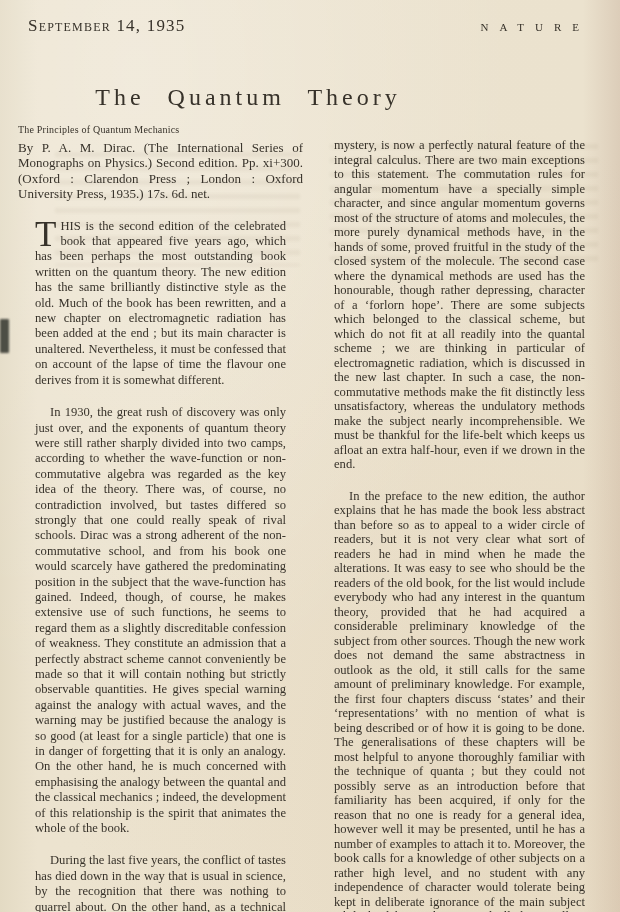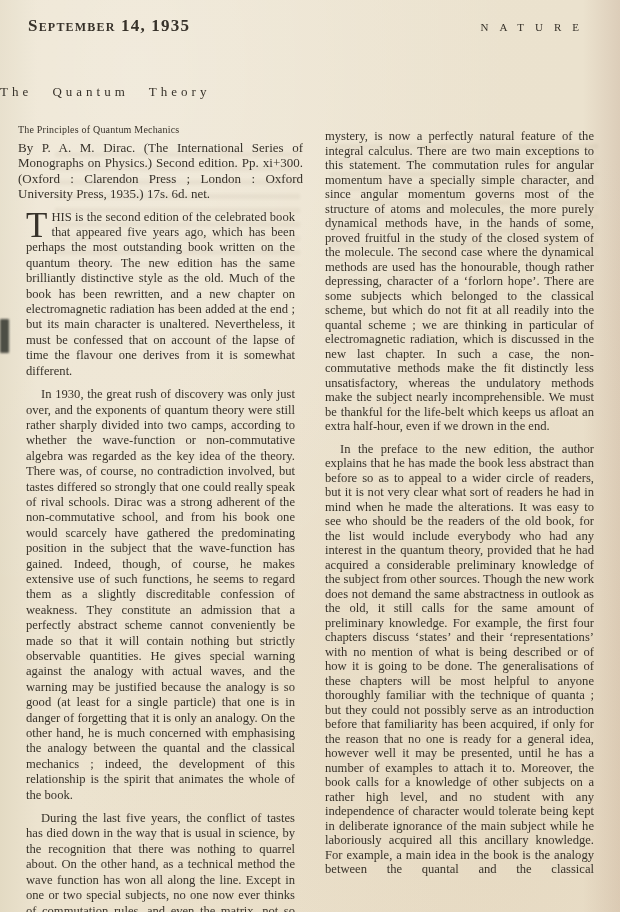--- a/index.html
+++ b/index.html
@@ -26,47 +26,47 @@
   .bleed.b2 { left:330px; top:140px; width:268px; height:124px; }
   .edge-mark {
     position:absolute; left:0; top:319px; width:9px; height:34px;
     background:#4d4e45; filter:blur(0.8px); border-radius:1px;
   }
   .header {
     position:absolute; top:16px; left:28px; right:30px;
     display:flex; align-items:baseline;
   }
   .date {
-    flex:1; font-variant:small-caps; font-size:17px; letter-spacing:1.2px; white-space:nowrap;font-weight:bold;
+    flex:1; font-variant:small-caps; font-size:17px; letter-spacing:1.2px; white-space:nowrap;
   }
   .journal {
     font-size:11px; letter-spacing:11px; text-indent:11px; white-space:nowrap;
   }
   .pagenum {
     flex:1; text-align:right; font-size:15px; padding-right:12px;
   }
   .article-title {
     position:absolute; top:84px; left:0; width:496px;
-    text-align:left; font-size:13px;
+    text-align:center; font-size:24px;
     letter-spacing:4px; word-spacing:13px; white-space:nowrap;
   }
   .columns {
     position:absolute; top:121px; left:18px; width:584px; height:791px;
     display:flex; gap:14px;
   }
   .col { width:285px; overflow:hidden; }
   .book-title {
     font-size:10px; line-height:17px; margin:0 0 2px 0; font-weight:normal;
     letter-spacing:0.2px;
   }
   .citation {
     font-size:13px; line-height:15.4px; text-align:justify; margin:0 0 0 0;
   }
   p.body-para {
-    font-size:12.6px; text-align:justify; margin:8px;
+    font-size:12.6px; text-align:justify; margin:17px;
     hyphens:none;
   }
   .col-left p.body-para { line-height:15.4px; }
   .col-right p.body-para { line-height:14.5px; }
   p.body-para + p.body-para { margin-top:4px; }
   .indent { text-indent:15px; }
   .runover { text-align-last:justify; }
   .dropcap {
     float:left; font-size:35px; line-height:27px; padding:2px 4px 0 0;
   }

